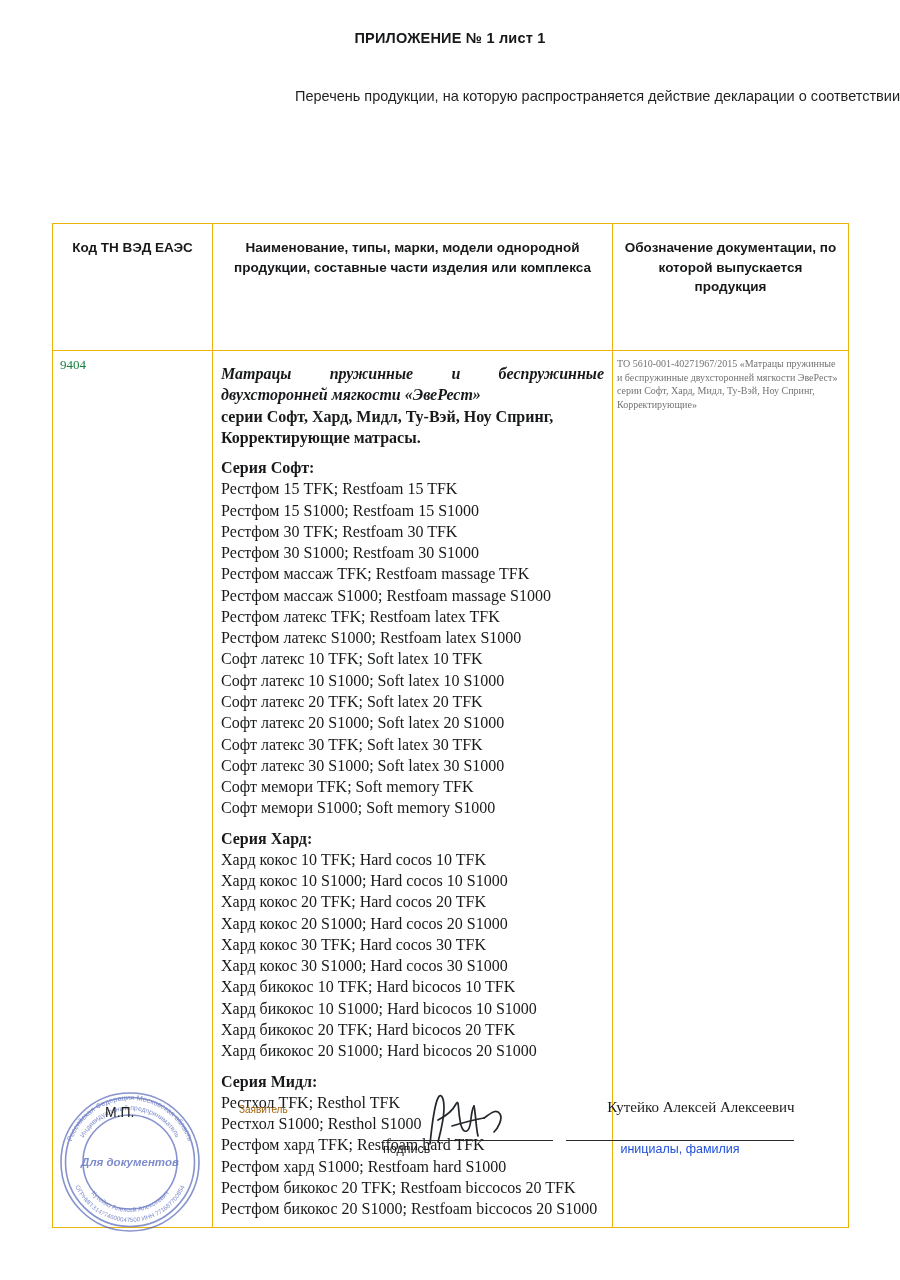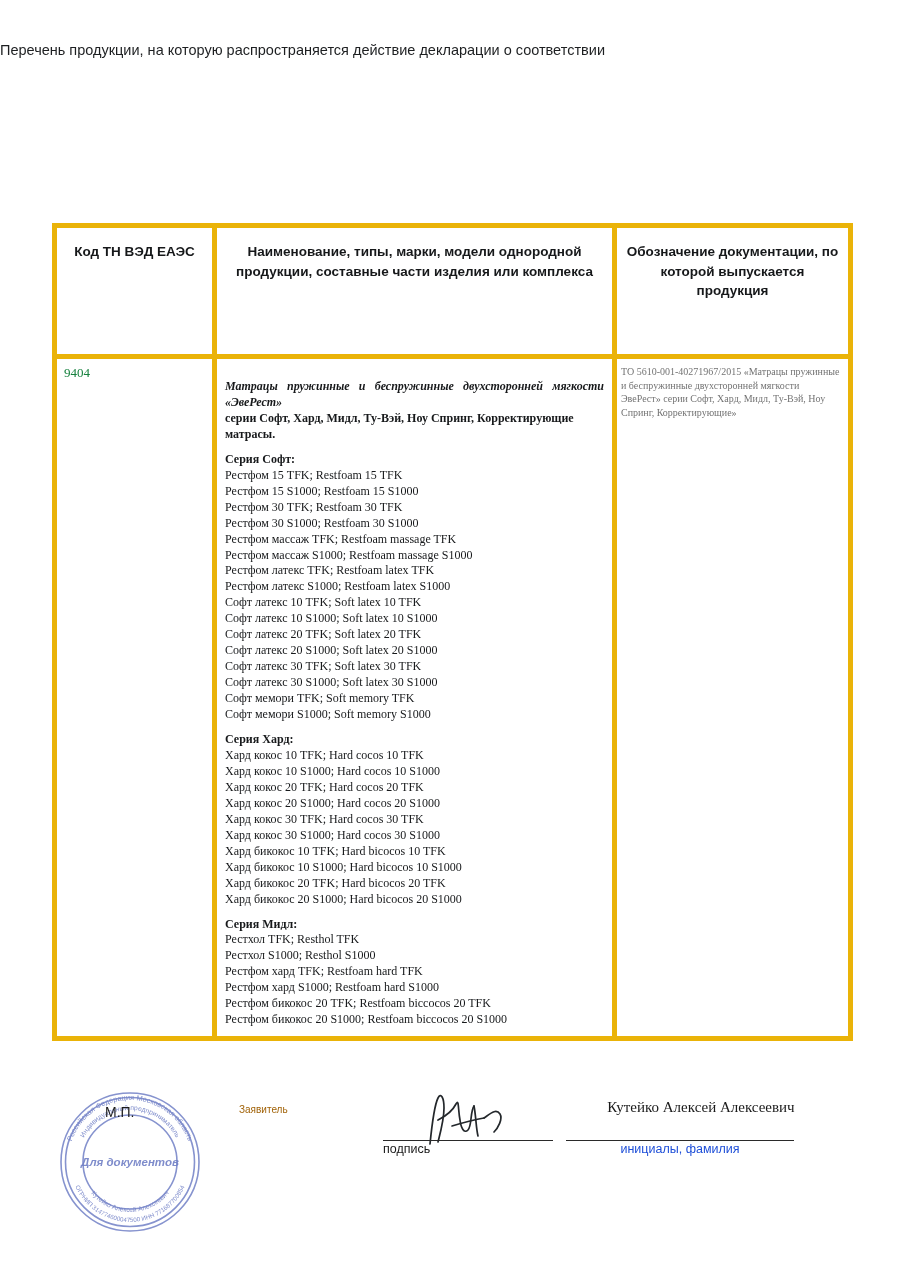--- a/index.html
+++ b/index.html
@@ -37,42 +37,42 @@
     font-size: 14.5px;
     margin-top: 30px;
     letter-spacing: 0.2px;
   }
   .hdr-decl {
     font-size: 14.5px;
     margin-top: 26px;
     letter-spacing: 0.2px;
   }
   .subtitle {
-    text-align: left;
+    text-align: right;
     font-family: "Liberation Sans", sans-serif;
     font-size: 14.5px;
     color: #1d1f21;
     margin-top: 42px;
   }
 
   
   .tbl-wrap {
     position: absolute;
     left: 52px;
     top: 223px;
     width: 796px;
   }
   table.product {
     border-collapse: collapse;
     width: 100%;
     table-layout: fixed;
   }
   table.product th,
   table.product td {
-    border: 5px solid #eab308;
+    border: 1px solid #eab308;
     vertical-align: top;
   }
   table.product thead th {
     font-family: "Liberation Sans", sans-serif;
     font-size: 13.5px;
     font-weight: bold;
     text-align: center;
     padding: 14px 8px 16px 8px;
     line-height: 1.45;
     color: #16181a;
@@ -82,22 +82,22 @@
   col.c-name { width: 400px; }
   col.c-doc  { width: 236px; }
 
   td.code {
     font-family: "Liberation Serif", serif;
     font-size: 13px;
     padding: 6px 6px 6px 7px;
     color: #15803d;
   }
   td.name {
-    padding: 20px 8px 8px 8px;
-    font-size: 12px;
+    padding: 12px 8px 8px 8px;
+    font-size: 16px;
     line-height: 1.33;
     color: #17191b;
   }
   td.doc {
     padding: 6px 8px 8px 4px;
     font-size: 10px;
     line-height: 1.35;
     color: #737373;
   }
   .lead {
@@ -202,20 +202,21 @@
     height: 160px;
     opacity: 0.72;
   }
   .stamp svg { display:block; }
 </style>
 </head>
 <body>
 
 <div class="page">
 
+  <div class="hdr hdr-app">ПРИЛОЖЕНИЕ № 1 лист 1</div>
   <div class="subtitle">Перечень продукции, на которую распространяется действие декларации о соответствии</div>
 
   <div class="tbl-wrap">
     <table class="product">
       <colgroup>
         <col class="c-code">
         <col class="c-name">
         <col class="c-doc">
       </colgroup>
       <thead>

